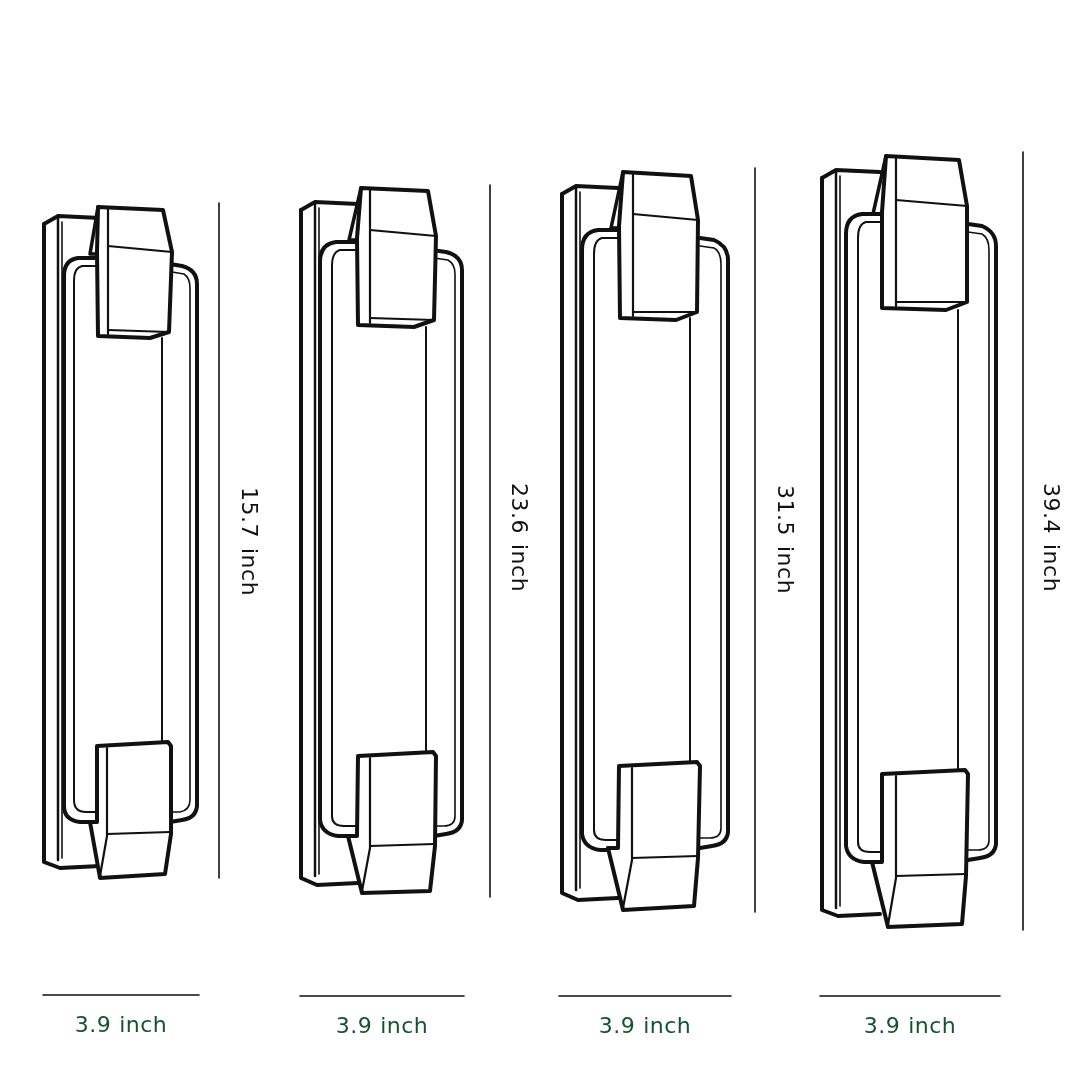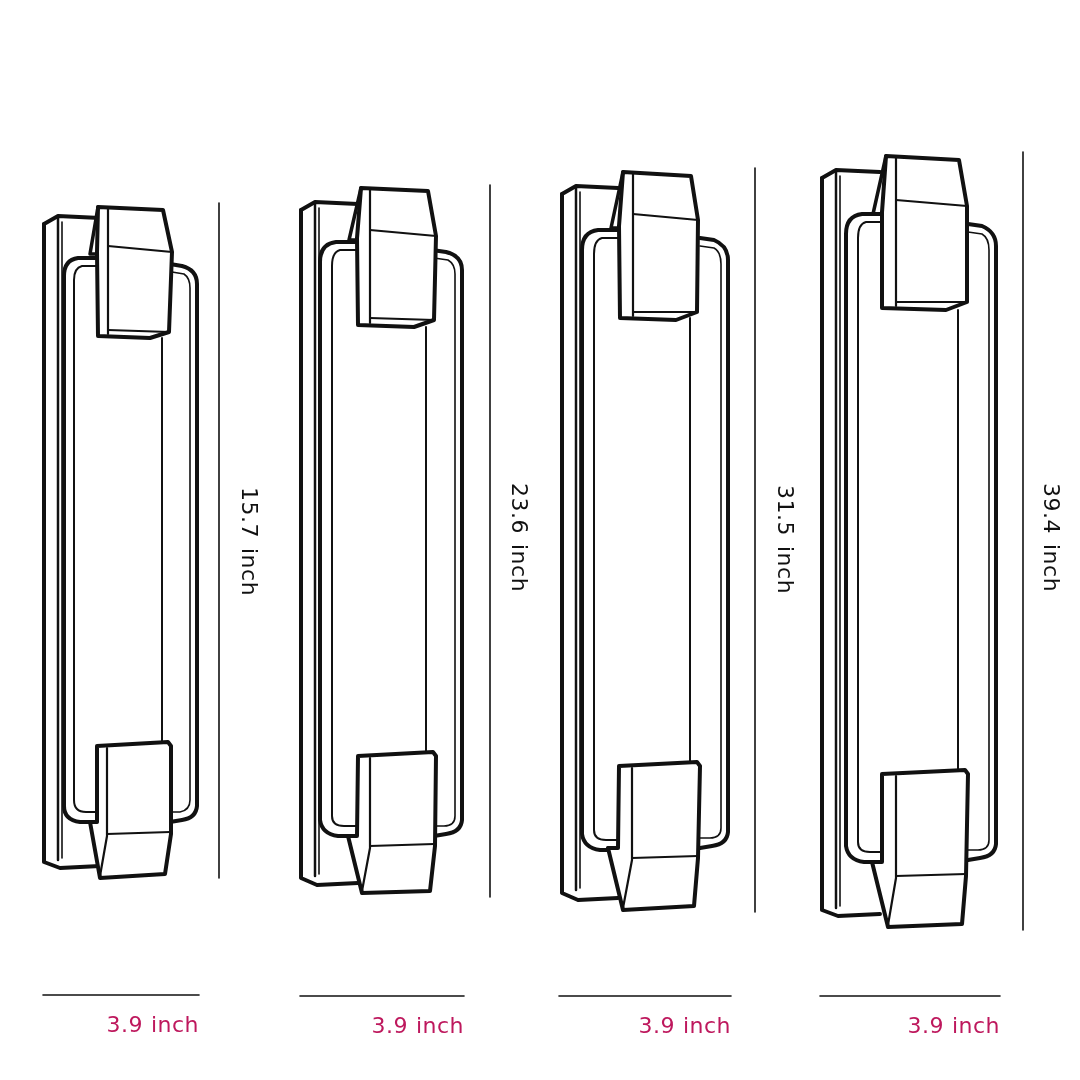--- a/index.html
+++ b/index.html
@@ -1,22 +1,22 @@
 <!DOCTYPE html>
 <html><head>
 <meta charset="utf-8">
 <style>
   html, body { margin: 0; padding: 0; background: #ffffff; }
   body { width: 1080px; height: 1080px; position: relative; overflow: hidden;
          font-family: "DejaVu Sans", "Liberation Sans", sans-serif; color: #111; }
   #diagram { position: absolute; left: 0; top: 0; width: 1080px; height: 1080px; }
   .label-v { position: absolute; transform-origin: left top; transform: rotate(90deg);
              font-size: 22px; white-space: nowrap; letter-spacing: 0.5px; color: #111; }
-  .label-h { position: absolute; font-size: 22px; white-space: nowrap; color: #be185d;
-             text-align: right; letter-spacing: 0.5px; }
+  .label-h { position: absolute; font-size: 22px; white-space: nowrap; color: #14532d;
+             text-align: center; letter-spacing: 0.5px; }
   .label-h .gap { display: inline-block; width: 8px; }
 </style>
 </head>
 <body>
 
 <svg id="diagram" viewBox="0 0 1080 1080" xmlns="http://www.w3.org/2000/svg" fill="none" stroke="#111" stroke-linejoin="round" stroke-linecap="round">
 
   <g>
 
     <g>

